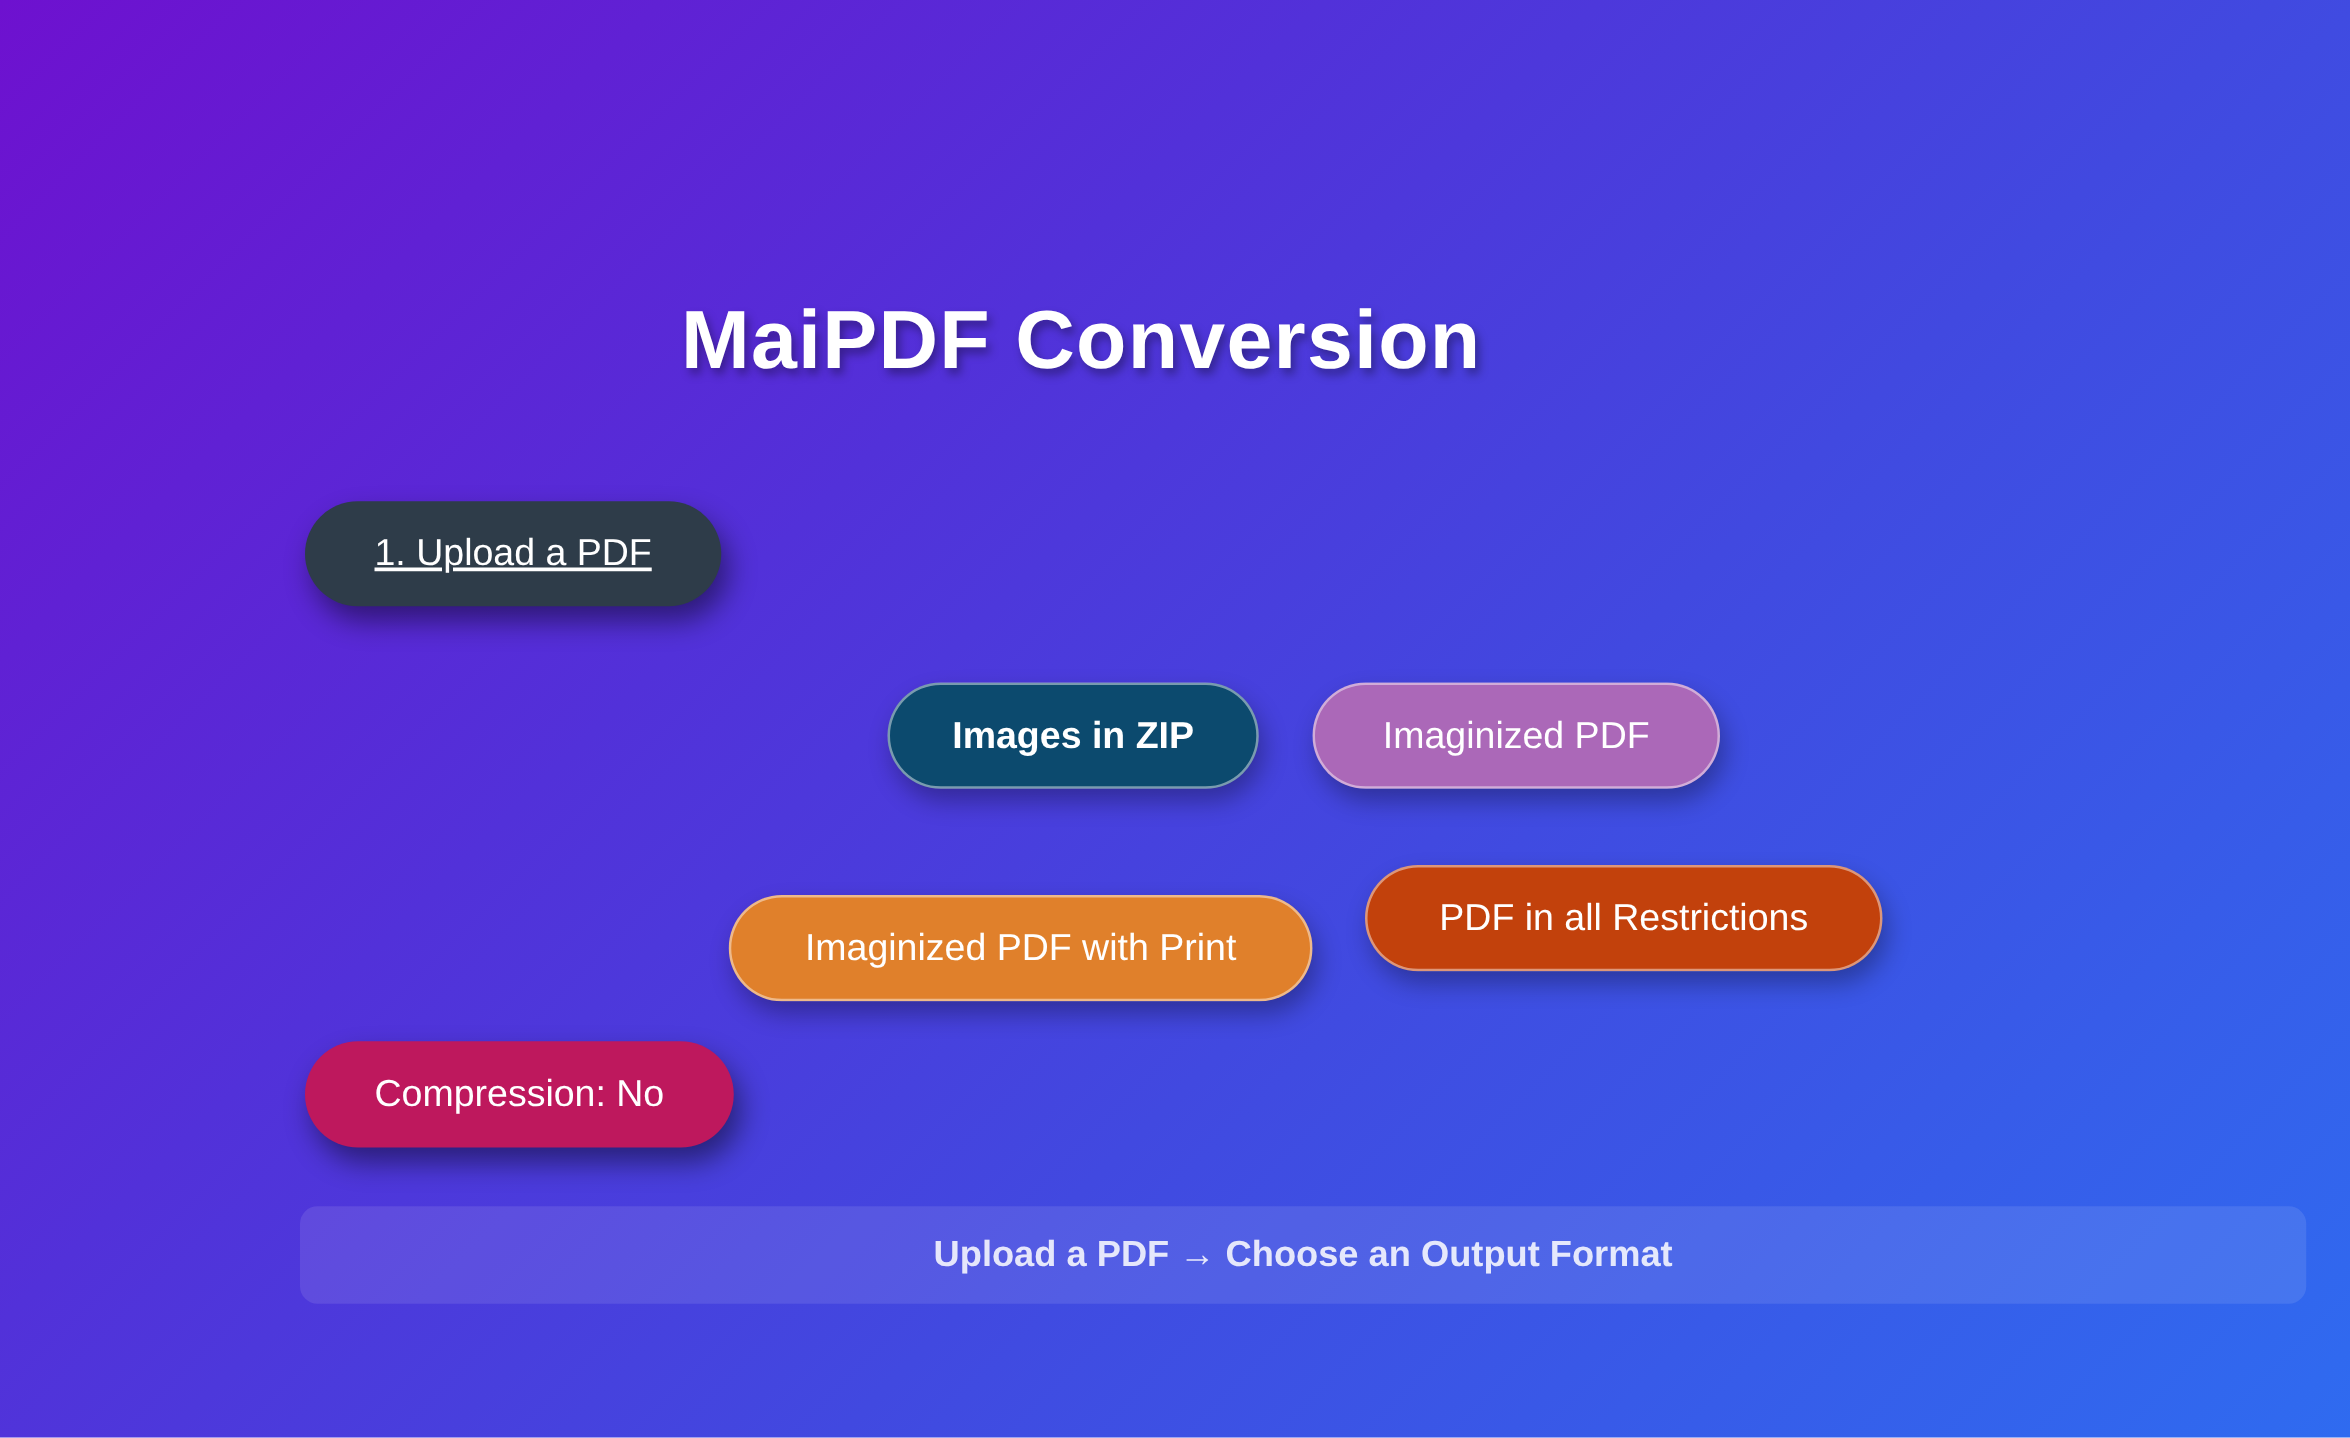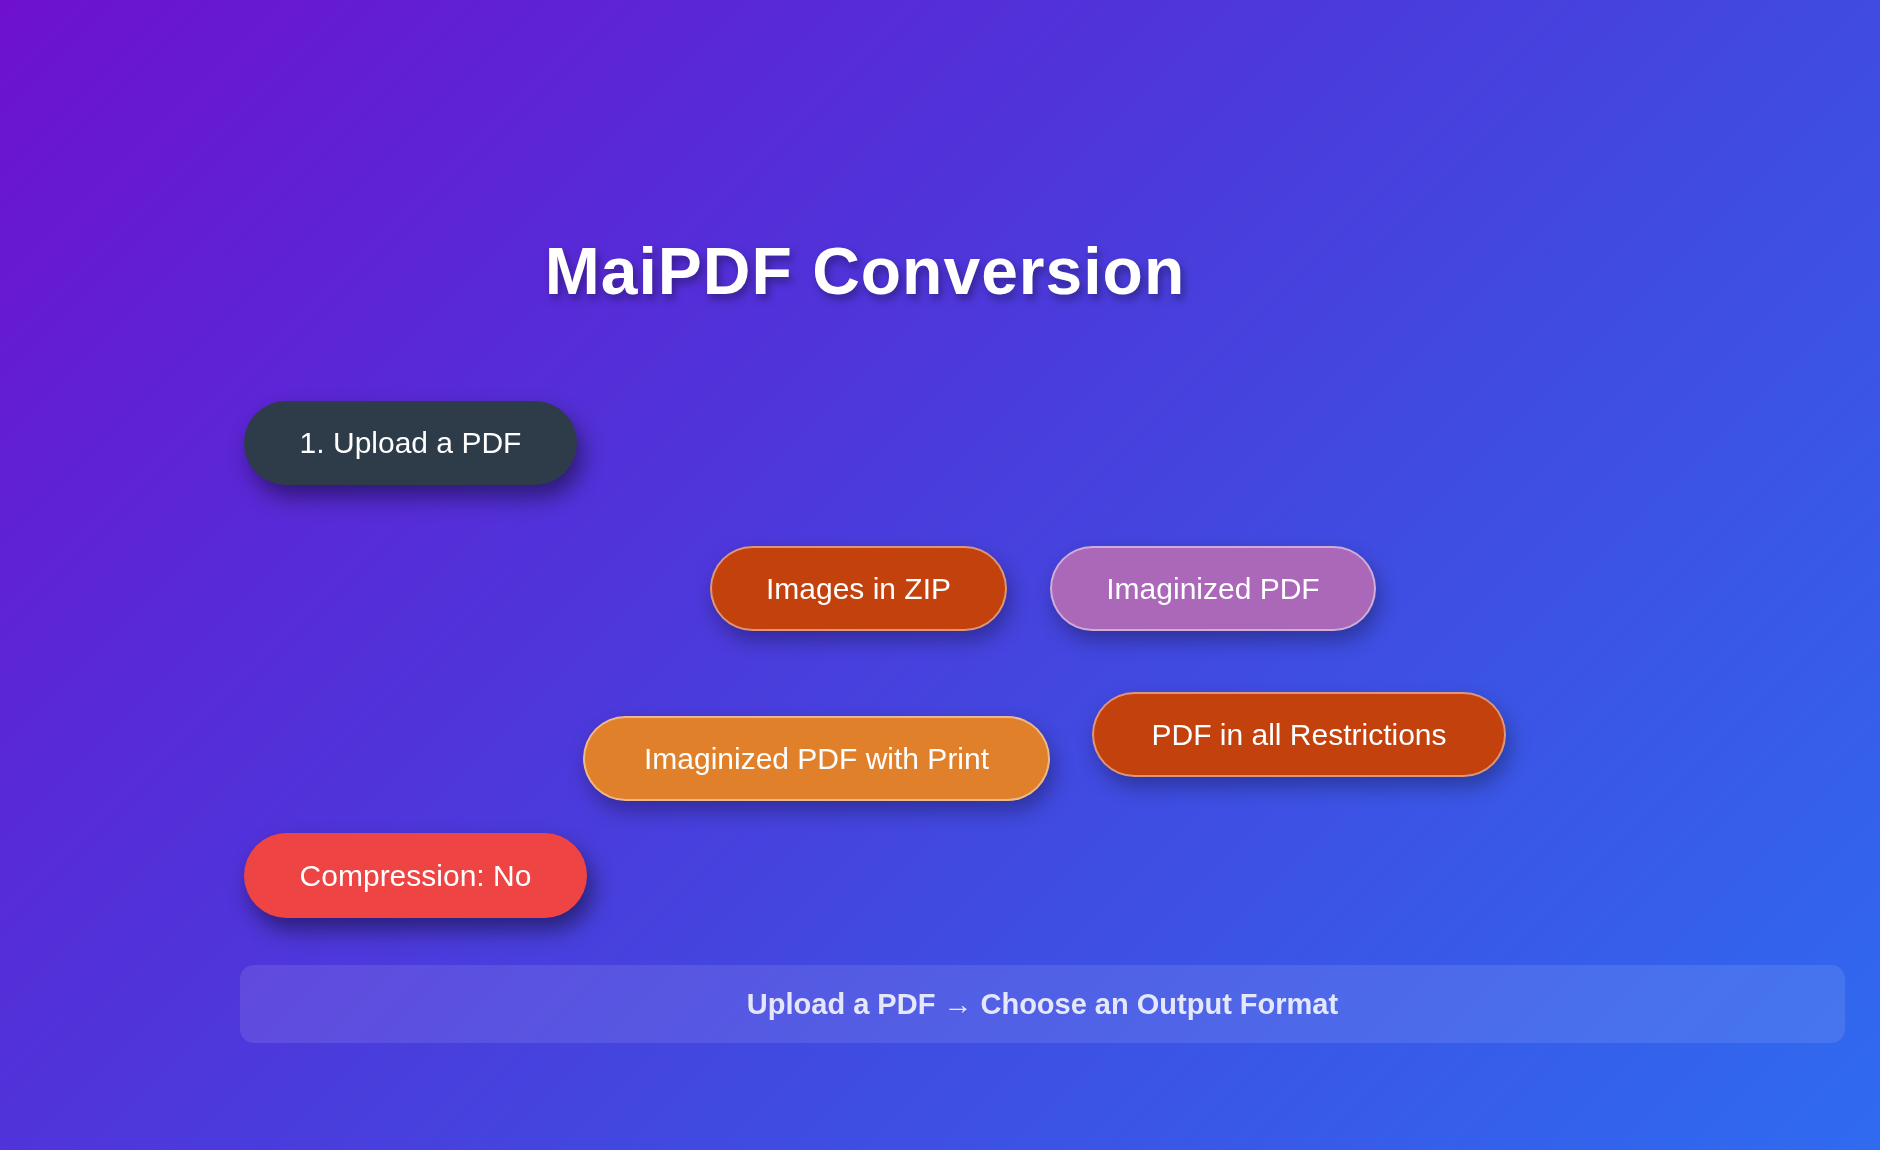--- a/index.html
+++ b/index.html
@@ -40,21 +40,21 @@
     white-space: nowrap;
   }
   .btn-dark {
     box-shadow: 6px 12px 22px rgba(0,0,0,0.45);
     border: none;
   }
   .btn-colored {
     border: 2px solid rgba(255,255,255,0.45);
     box-shadow: 4px 10px 20px rgba(0,0,0,0.30);
   }
-  .btn-upload       { left: 244px;  top: 401px; width: 333px; height: 84px; }
+  .btn-upload       { left: 244px;  top: 401px; width: 333px; height: 84px; text-decoration: underline; }
   .btn-images-zip   { left: 710px;  top: 546px; width: 297px; height: 85px; }
   .btn-imaginized   { left: 1050px; top: 546px; width: 326px; height: 85px; }
   .btn-imag-print   { left: 583px;  top: 692px; width: 467px; height: 85px; margin-top: 24px; }
   .btn-restrictions { left: 1092px; top: 692px; width: 414px; height: 85px; }
   .btn-compression  { left: 244px;  top: 833px; width: 343px; height: 85px; }
   .status-bar {
     position: absolute;
     left: 240px;
     top: 965px;
     width: 1605px;
@@ -70,23 +70,23 @@
     font-weight: bold;
   }
 </style>
 </head>
 <body>
 
 <h1 class="page-title">MaiPDF Conversion</h1>
 
 <div class="btn btn-dark btn-upload" style="background-color: rgb(46, 60, 73);">1. Upload a PDF</div>
 
-<div class="btn btn-colored btn-images-zip" style="background-color: #c2410c;">Images in ZIP</div>
+<div class="btn btn-colored btn-images-zip" style="background-color: #0c4a6e; font-weight: bold;">Images in ZIP</div>
 
 <div class="btn btn-colored btn-imaginized" style="background-color: rgb(171, 104, 184);">Imaginized PDF</div>
 
 <div class="btn btn-colored btn-imag-print" style="background-color: rgb(224, 128, 43);">Imaginized PDF with Print</div>
 
 <div class="btn btn-colored btn-restrictions" style="background-color: #c2410c;">PDF in all Restrictions</div>
 
-<div class="btn btn-dark btn-compression" style="background-color: #ef4444;">Compression: No</div>
+<div class="btn btn-dark btn-compression" style="background-color: #be185d;">Compression: No</div>
 
 <div class="status-bar">Upload a PDF → Choose an Output Format</div>
 
 </body></html>

